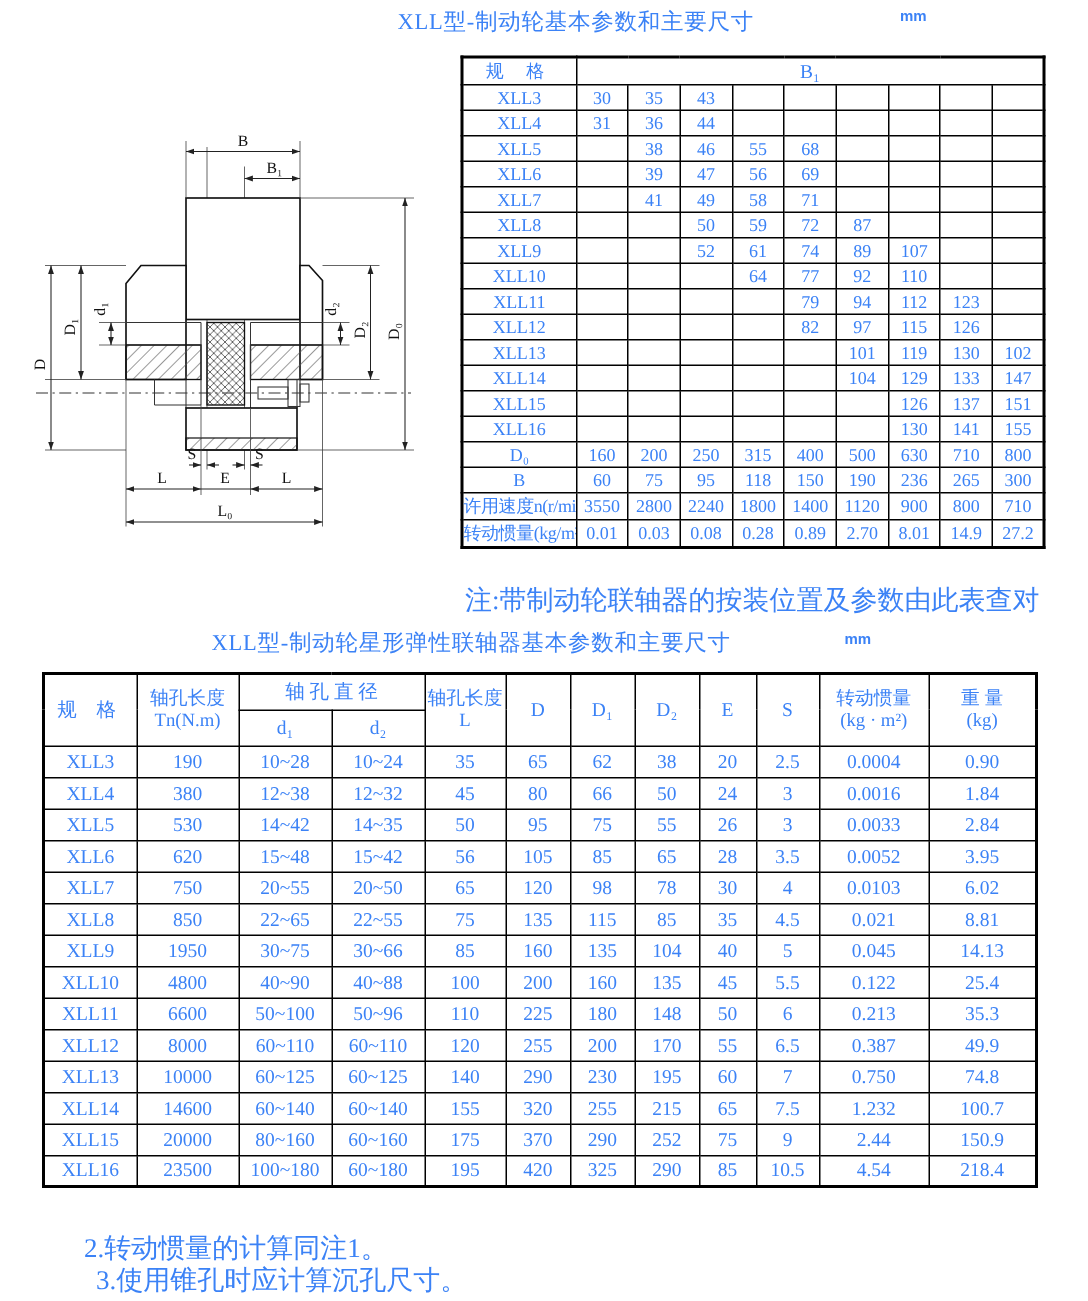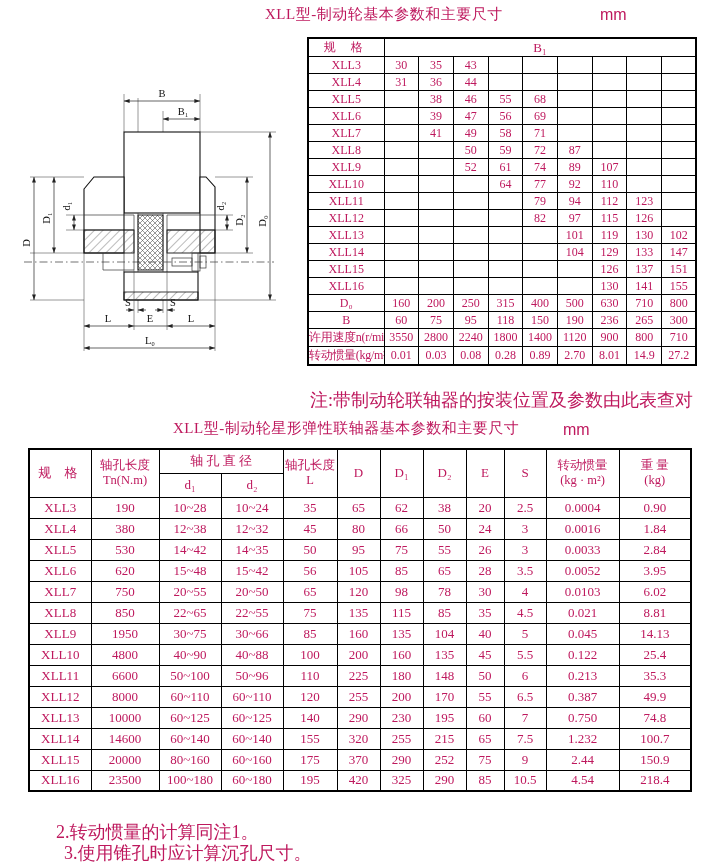--- a/index.html
+++ b/index.html
@@ -1,20 +1,20 @@
 <!DOCTYPE html>
 <html><head>
 <meta charset="utf-8">
 <style>
   html,body{margin:0;padding:0;background:#fff;}
-  #page{position:relative;width:725px;height:867px;background:#fff;color:#be185d;
+  #page{position:relative;width:725px;height:867px;background:#fff;color:#3b82f6;
         font-family:"Liberation Serif","DejaVu Serif",serif;overflow:hidden;}
 
   .title{position:absolute;font-size:15px;letter-spacing:0.5px;white-space:nowrap;}
-  .unit{position:absolute;font-size:16px;font-family:"Liberation Sans","DejaVu Sans",sans-serif;}
+  .unit{position:absolute;font-size:10px;font-family:"Liberation Sans","DejaVu Sans",sans-serif;font-weight:bold;}
   .note{position:absolute;font-size:18px;white-space:nowrap;}
 
   table{border-collapse:collapse;table-layout:fixed;position:absolute;background:#fff;}
   td{border:1px solid #000;text-align:center;vertical-align:middle;padding:0;
      white-space:nowrap;overflow:hidden;}
 
   #table1{left:307px;top:37px;width:389px;font-size:12px;border:2px solid #000;}
   #table1 tr{height:17px;}
   #table1 td:first-child{font-size:12px;}
   #table1 .hdr-spec{letter-spacing:6px;font-size:13px;}
@@ -369,21 +369,21 @@
           <td>2.70</td>
           <td>8.01</td>
           <td>14.9</td>
           <td>27.2</td>
         </tr>
       </tbody>
   </table>
 
   <div class="note" style="left:310px;top:388px;">注:带制动轮联轴器的按装位置及参数由此表查对</div>
 
-  <div class="title" style="left:173px;top:419px;text-align:center;">XLL型-制动轮星形弹性联轴器基本参数和主要尺寸</div>
+  <div class="title" style="left:141px;top:419px;text-align:center;">XLL型-制动轮星形弹性联轴器基本参数和主要尺寸</div>
   <div class="unit" style="left:563px;top:421px;">mm</div>
 
   <table id="table2">
     <colgroup>
       <col style="width:62px">
         <col style="width:68px">
         <col style="width:62px">
         <col style="width:62px">
       <col style="width:54px">
         <col style="width:43px">

